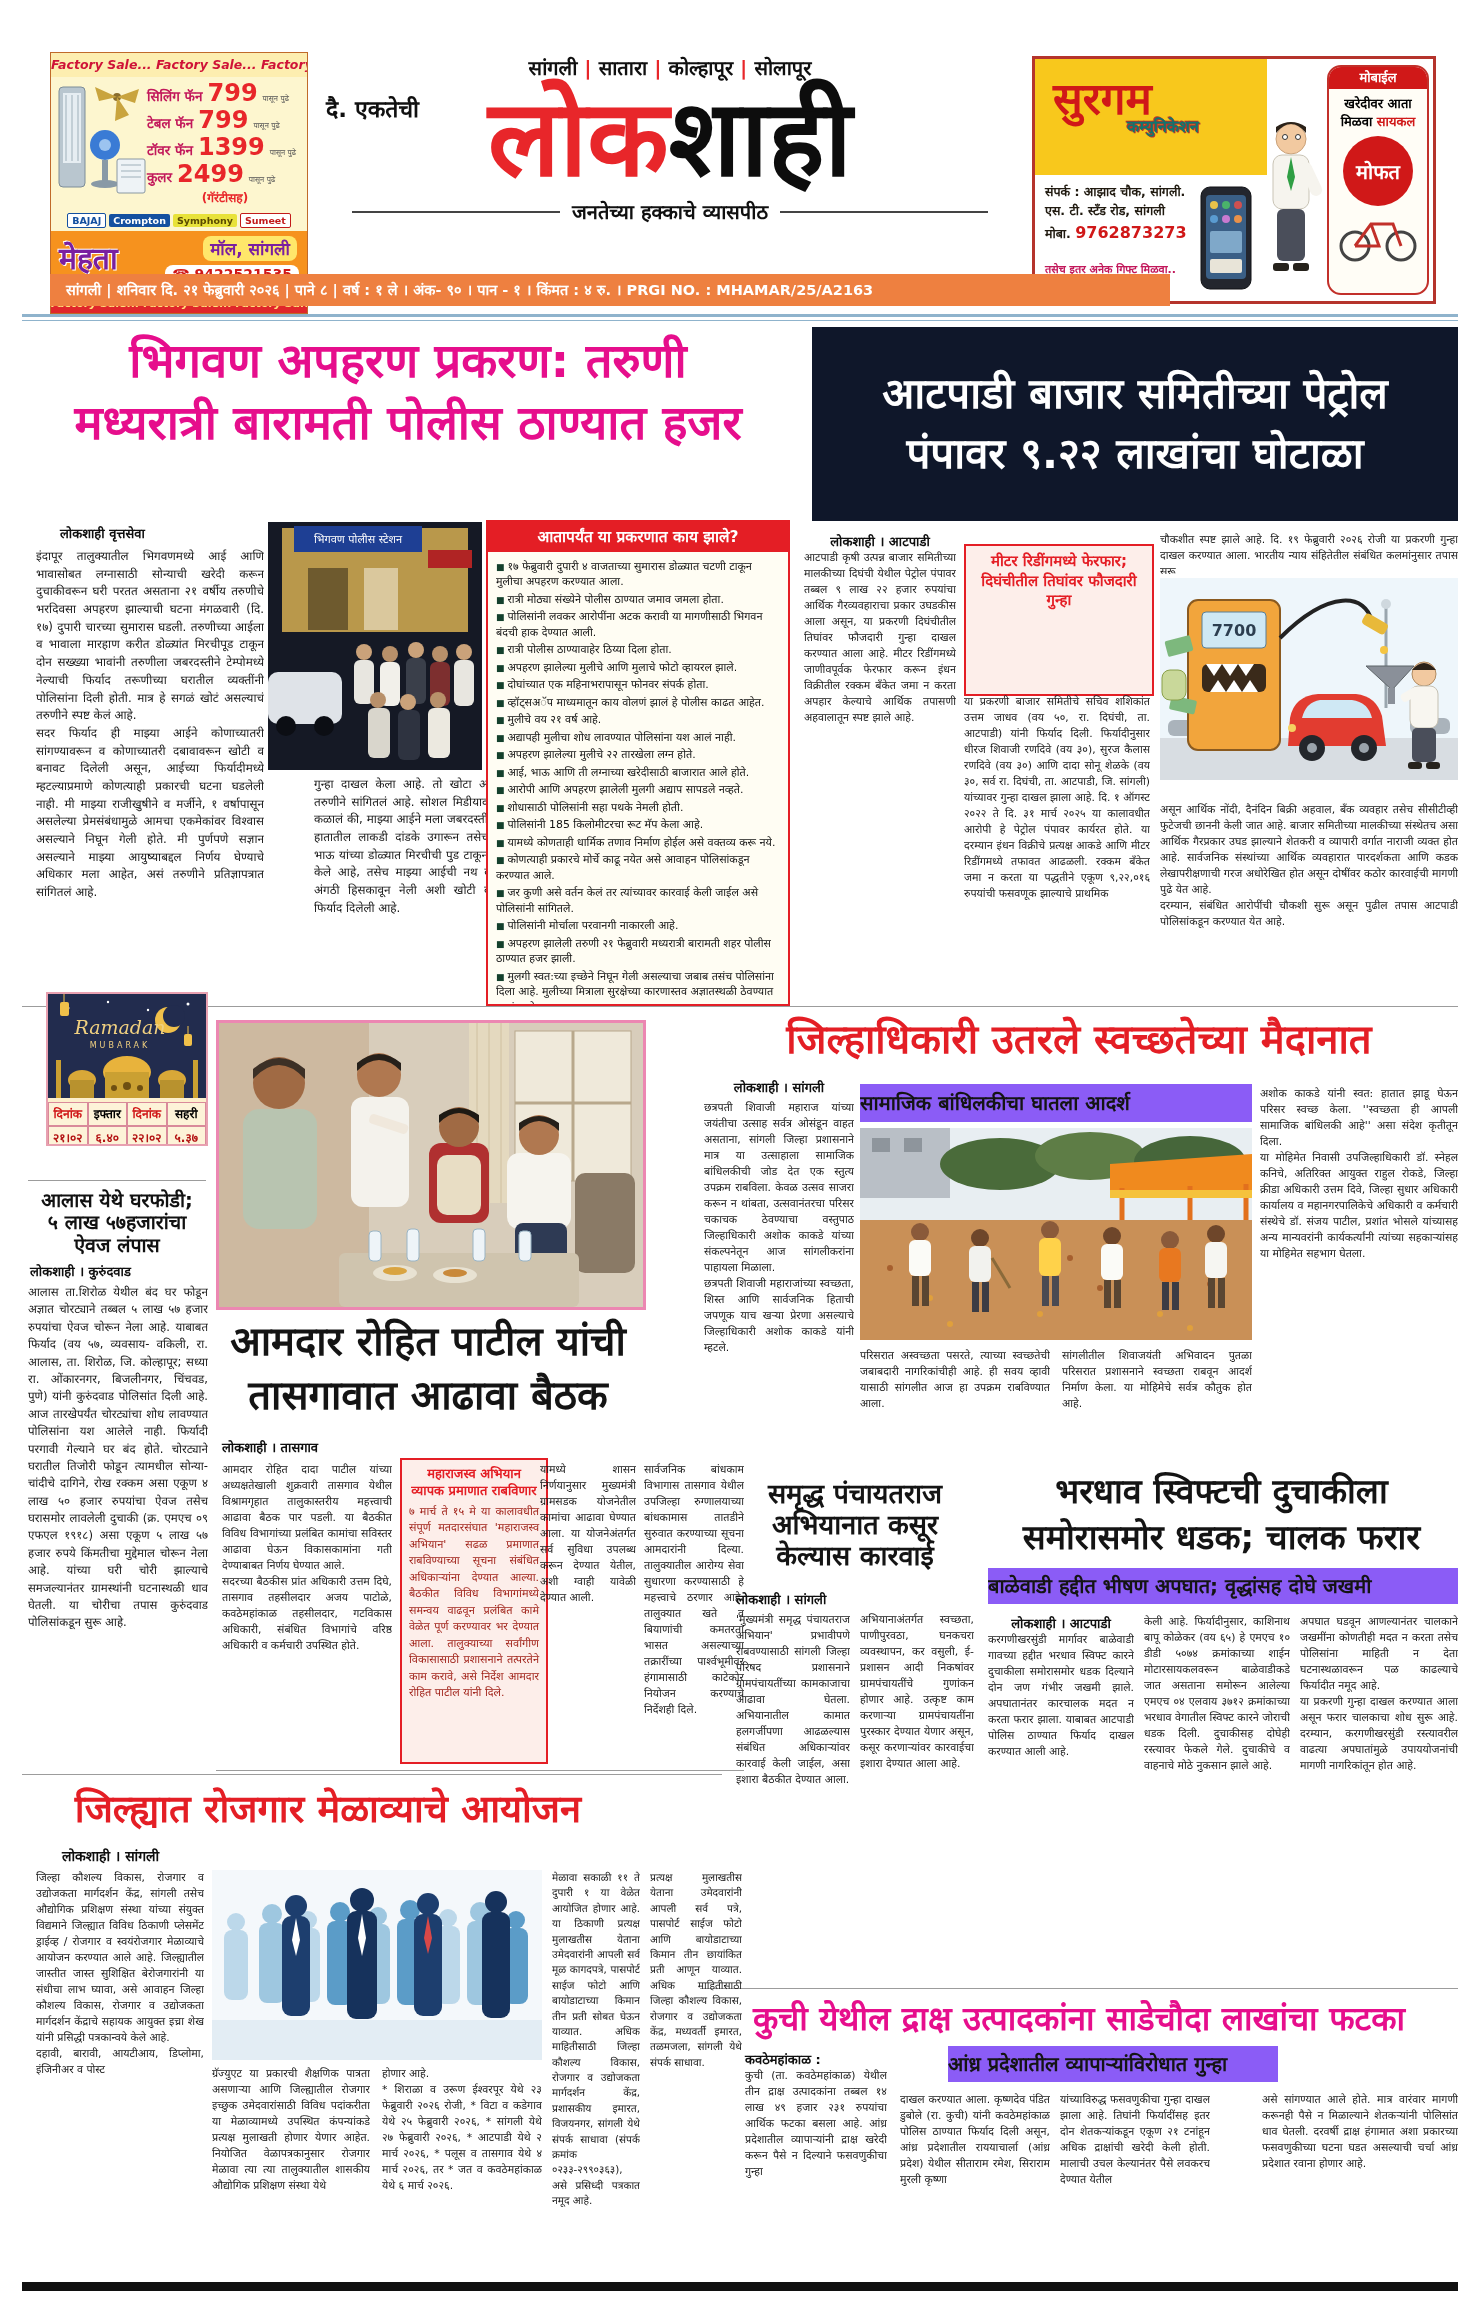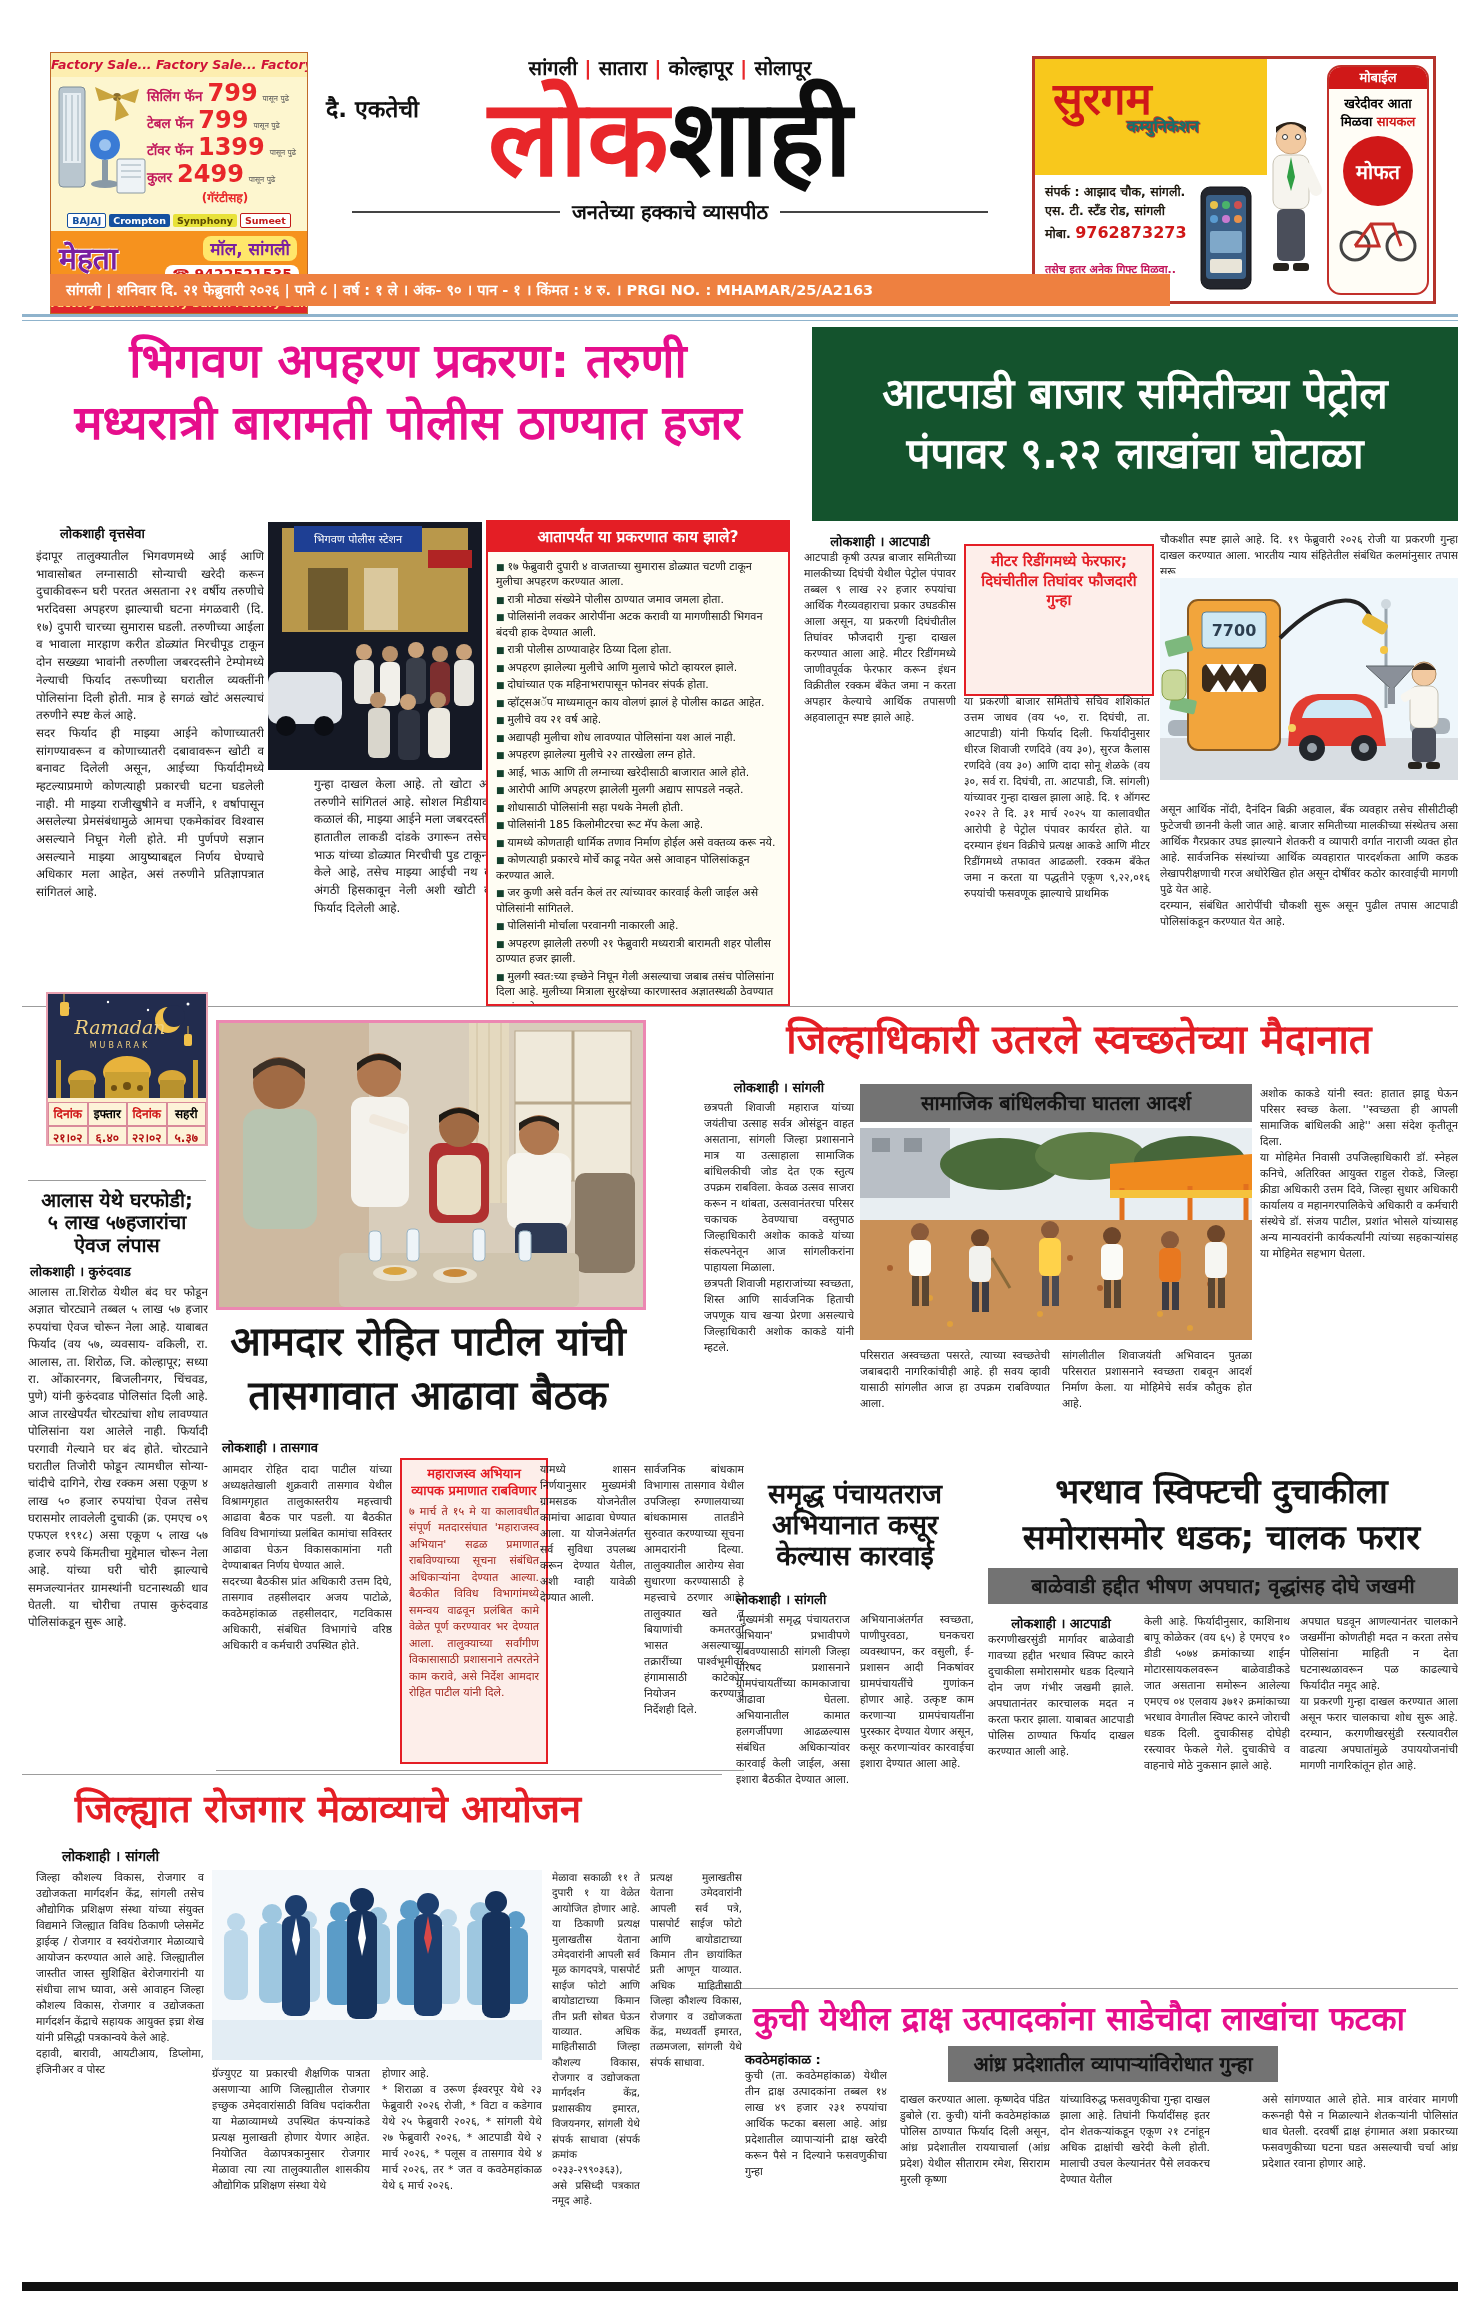--- a/index.html
+++ b/index.html
@@ -6,21 +6,21 @@
   .page{position:relative;width:1462px;height:2300px;background:#ffffff;margin:0 auto;
         font-family:"DejaVu Sans","Liberation Sans",sans-serif;overflow:hidden;}
   .abs{position:absolute;}
   .bt{font-size:11.8px;line-height:1.5;text-align:justify;color:#181818;white-space:pre-line;overflow:hidden;}
   .bt-sm{font-size:10.8px;line-height:1.48;}
   .byl{font-weight:bold;font-size:13px;color:#0e0e0e;}
   .ctr{text-align:center;}
   .hl{font-weight:bold;text-align:center;line-height:1.15;letter-spacing:0;}
   .magenta{color:#e60e8c;}
   .red{color:#e41e25;}
-  .ysub{background:#737373;font-weight:bold;color:#141414;text-align:center;overflow:hidden;}
+  .ysub{background:#8b5cf6;font-weight:bold;color:#141414;overflow:hidden;}
   .rule{border-top:1px solid #9c9c9c;}
   .bluerule{border-top:3px solid #8fb3cc;border-bottom:1px solid #8fb3cc;height:3px;}
   
   .leftad{border:1px solid #c06a2a;background:#fdf6cf;overflow:hidden;}
   .fsstrip{background:#fdeeb0;color:#cf1237;font-weight:bold;font-style:italic;font-size:12.5px;
            text-align:center;height:24px;line-height:24px;overflow:hidden;white-space:nowrap;}
   .fsstrip.btm{background:#e0262b;color:#ffe27a;height:18px;line-height:18px;font-size:11px;}
   .aditem{display:flex;align-items:baseline;gap:5px;height:27px;}
   .aditem .nm{color:#c2185b;font-weight:bold;font-size:13.5px;white-space:nowrap;}
   .aditem .pr{color:#e8262a;font-weight:bold;font-size:24px;line-height:1;}
@@ -65,21 +65,21 @@
   .offer .l2 .rd{color:#d01818;}
   .badge{background:#d01818;color:#fff;border-radius:50%;width:70px;height:70px;display:flex;
          align-items:center;justify-content:center;font-weight:bold;font-size:20px;margin:6px auto 0;}
   
   .bulletbox{border:2.5px solid #e41e25;background:#fffdf3;overflow:hidden;}
   .bulletbox .bbt{background:#e41e25;color:#fff;font-weight:bold;font-size:15.5px;text-align:center;
                   height:30px;line-height:30px;}
   .bullets{padding:7px 8px;}
   .bullet-item{font-size:10.9px;line-height:1.42;font-weight:500;color:#101010;text-align:left;margin-bottom:2px;}
   .bullet-item::before{content:"■ ";color:#14402c;font-size:9px;}
-  .blackbox{background:#14532d;color:#fff;display:flex;flex-direction:column;justify-content:center;
+  .blackbox{background:#0f172a;color:#fff;display:flex;flex-direction:column;justify-content:center;
             gap:10px;text-align:center;font-weight:bold;}
   .blackbox div{font-size:42px;line-height:1.2;}
   .redbox{border:2px solid #e41e25;background:#fdeeea;overflow:hidden;padding:6px 7px;}
   .redbox .rbt{color:#e41e25;font-weight:bold;font-size:13px;text-align:center;line-height:1.3;margin-bottom:4px;}
   .redbox .rbb{color:#9e1d14;font-size:11px;line-height:1.5;text-align:justify;}
   .photo{overflow:hidden;}
   .pinkborder{border:3px solid #ec87b2;}
   .ram{border:2px solid #e8a0b0;overflow:hidden;background:#fdf0cd;}
   .ramtable{display:grid;grid-template-columns:1fr 1fr 1fr 1fr;}
   .ramtable div{border:1px solid #d98a9a;font-weight:bold;font-size:12px;text-align:center;

